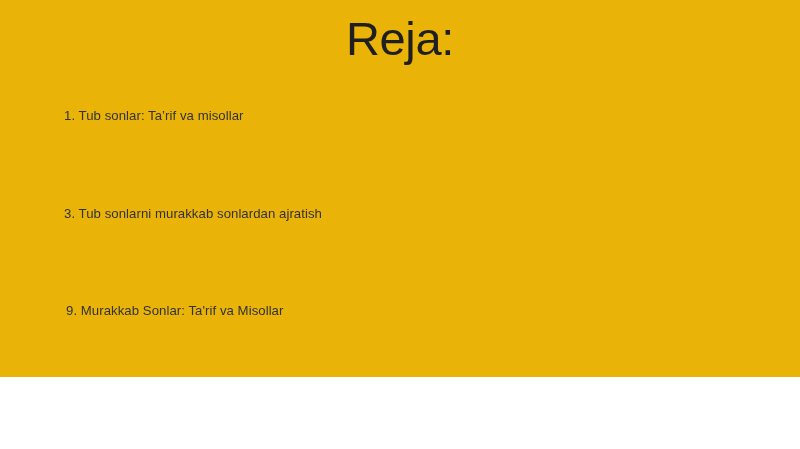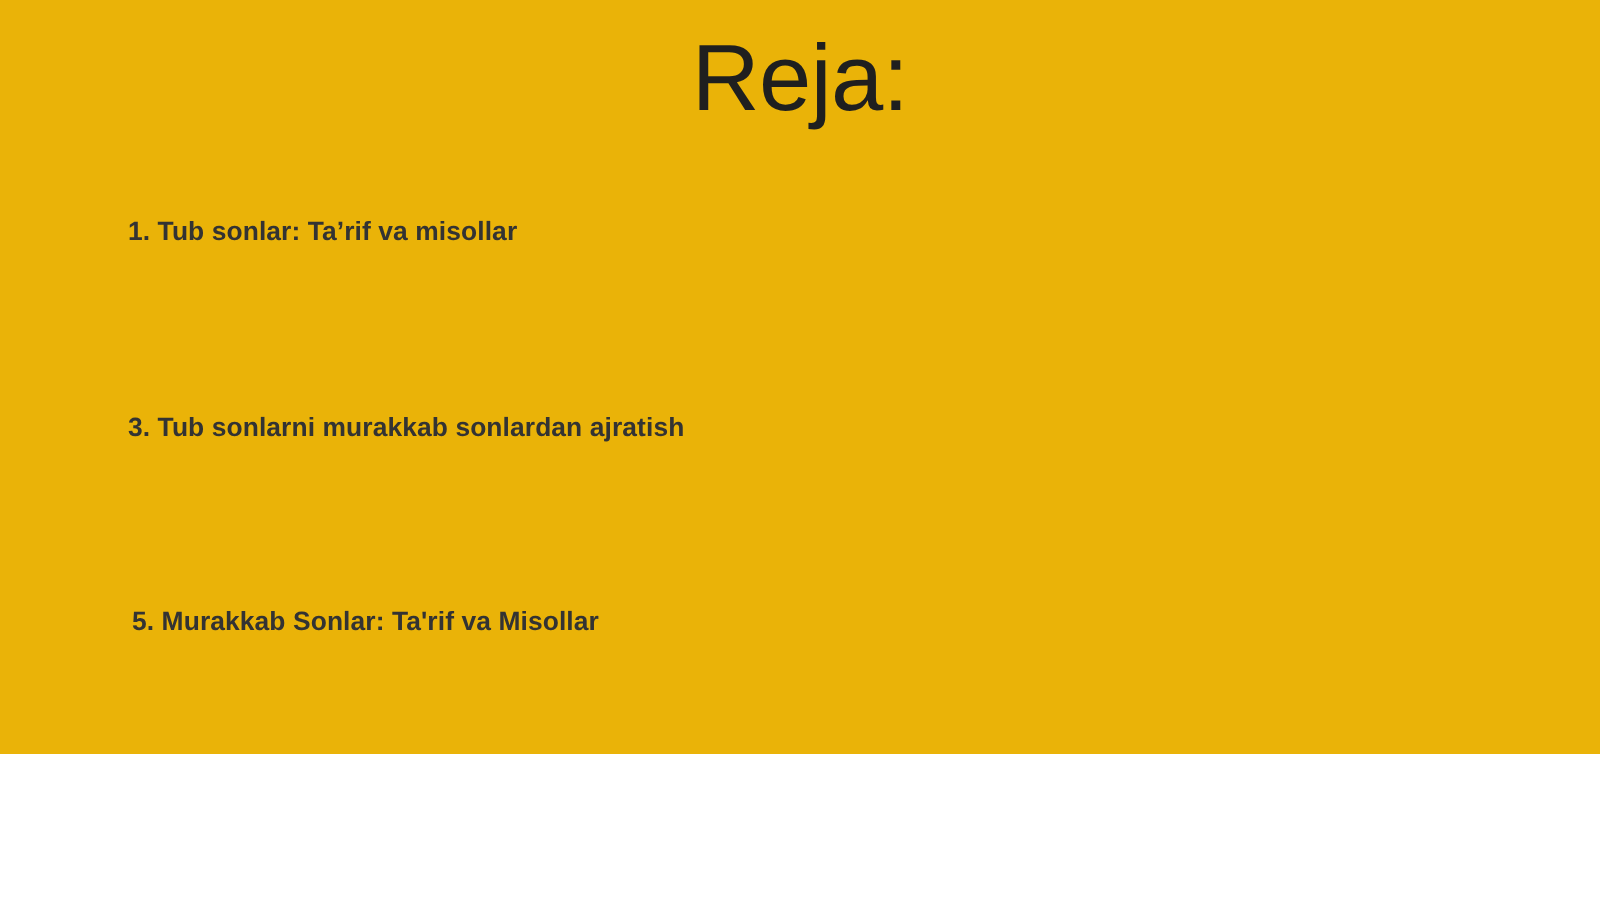--- a/index.html
+++ b/index.html
@@ -42,21 +42,21 @@
     top: 108px;
     left: 64px;
     width: 660px;
     margin: 0;
     padding: 0;
     list-style: none;
   }
 
   .agenda-item {
     font-size: 13.2px;
-    font-weight: 700;
+    font-weight: 400;
     line-height: 1.25;
     color: #333333;
     letter-spacing: 0.05px;
     white-space: nowrap;
     margin: 0 0 81px 0;
   }
 
   .agenda-item:last-child {
     margin-bottom: 0;
   }
@@ -68,16 +68,16 @@
 </head>
 <body>
 
 <div class="slide">
 
   <div class="slide-title">Reja:</div>
 
   <ul class="agenda-list">
     <li class="agenda-item agenda-item-1">1. Tub sonlar: Ta’rif va misollar</li>
     <li class="agenda-item agenda-item-2">3. Tub sonlarni murakkab sonlardan ajratish</li>
-    <li class="agenda-item agenda-item-3">5. Murakkab Sonlar: Ta'rif va Misollar</li>
+    <li class="agenda-item agenda-item-3">9. Murakkab Sonlar: Ta'rif va Misollar</li>
   </ul>
 
 </div>
 
 </body></html>

